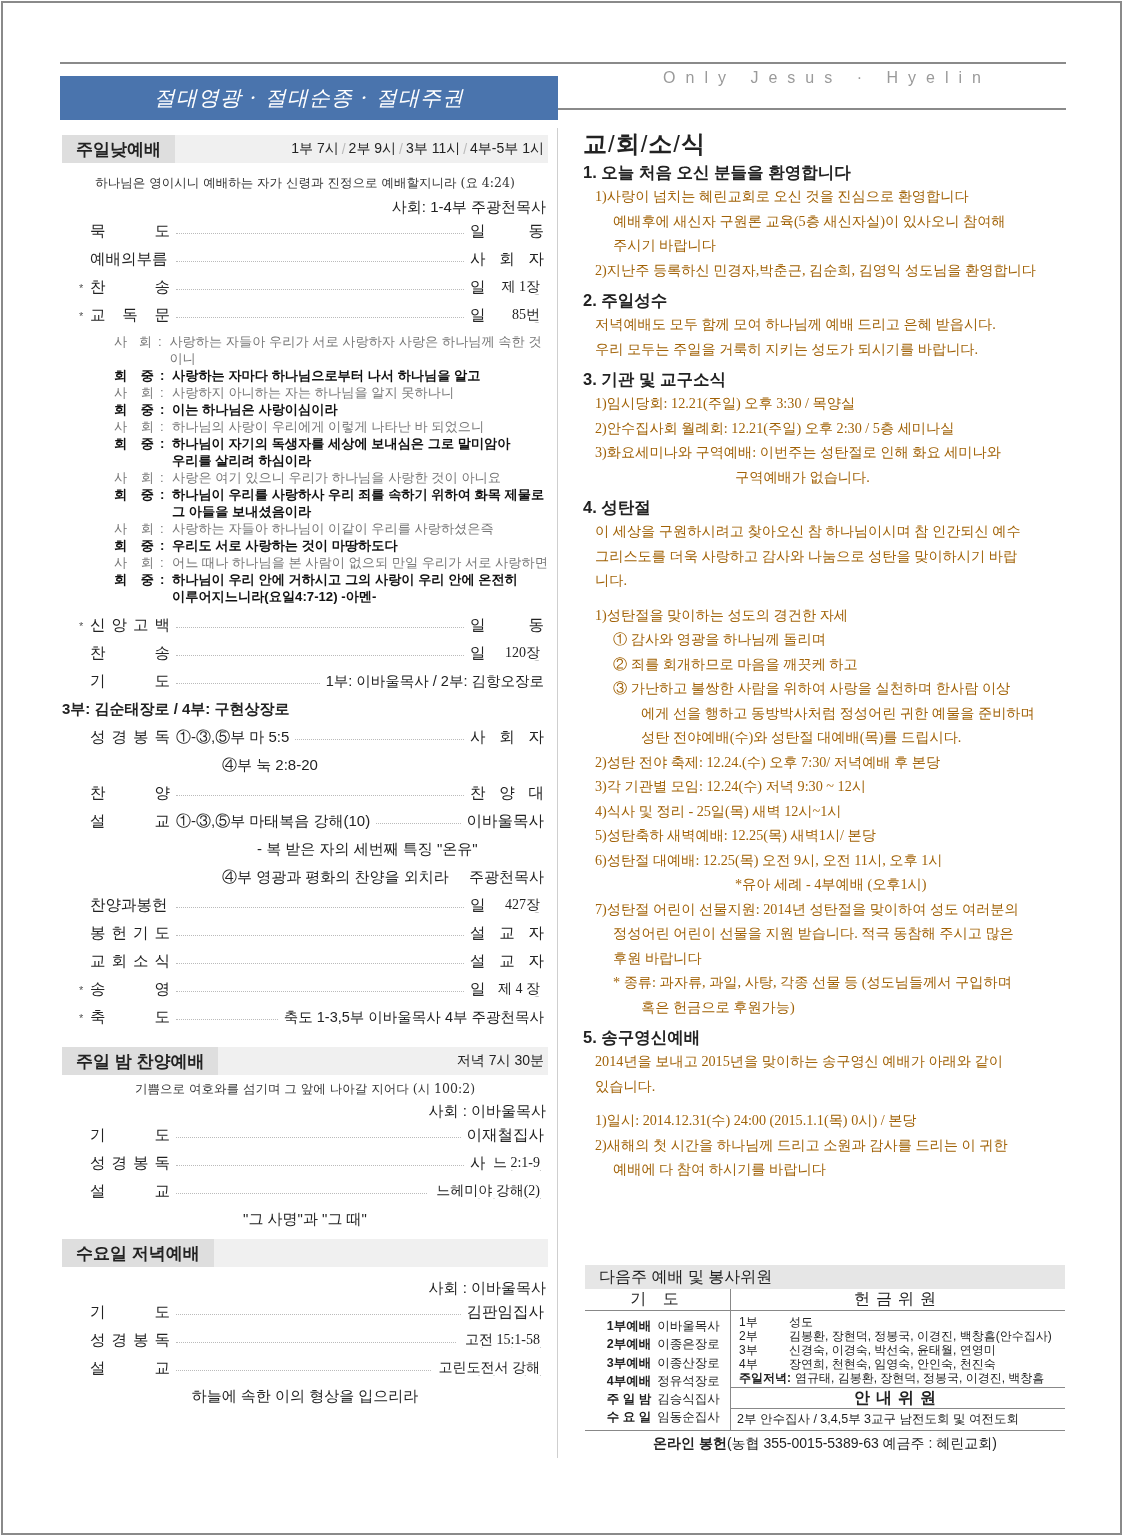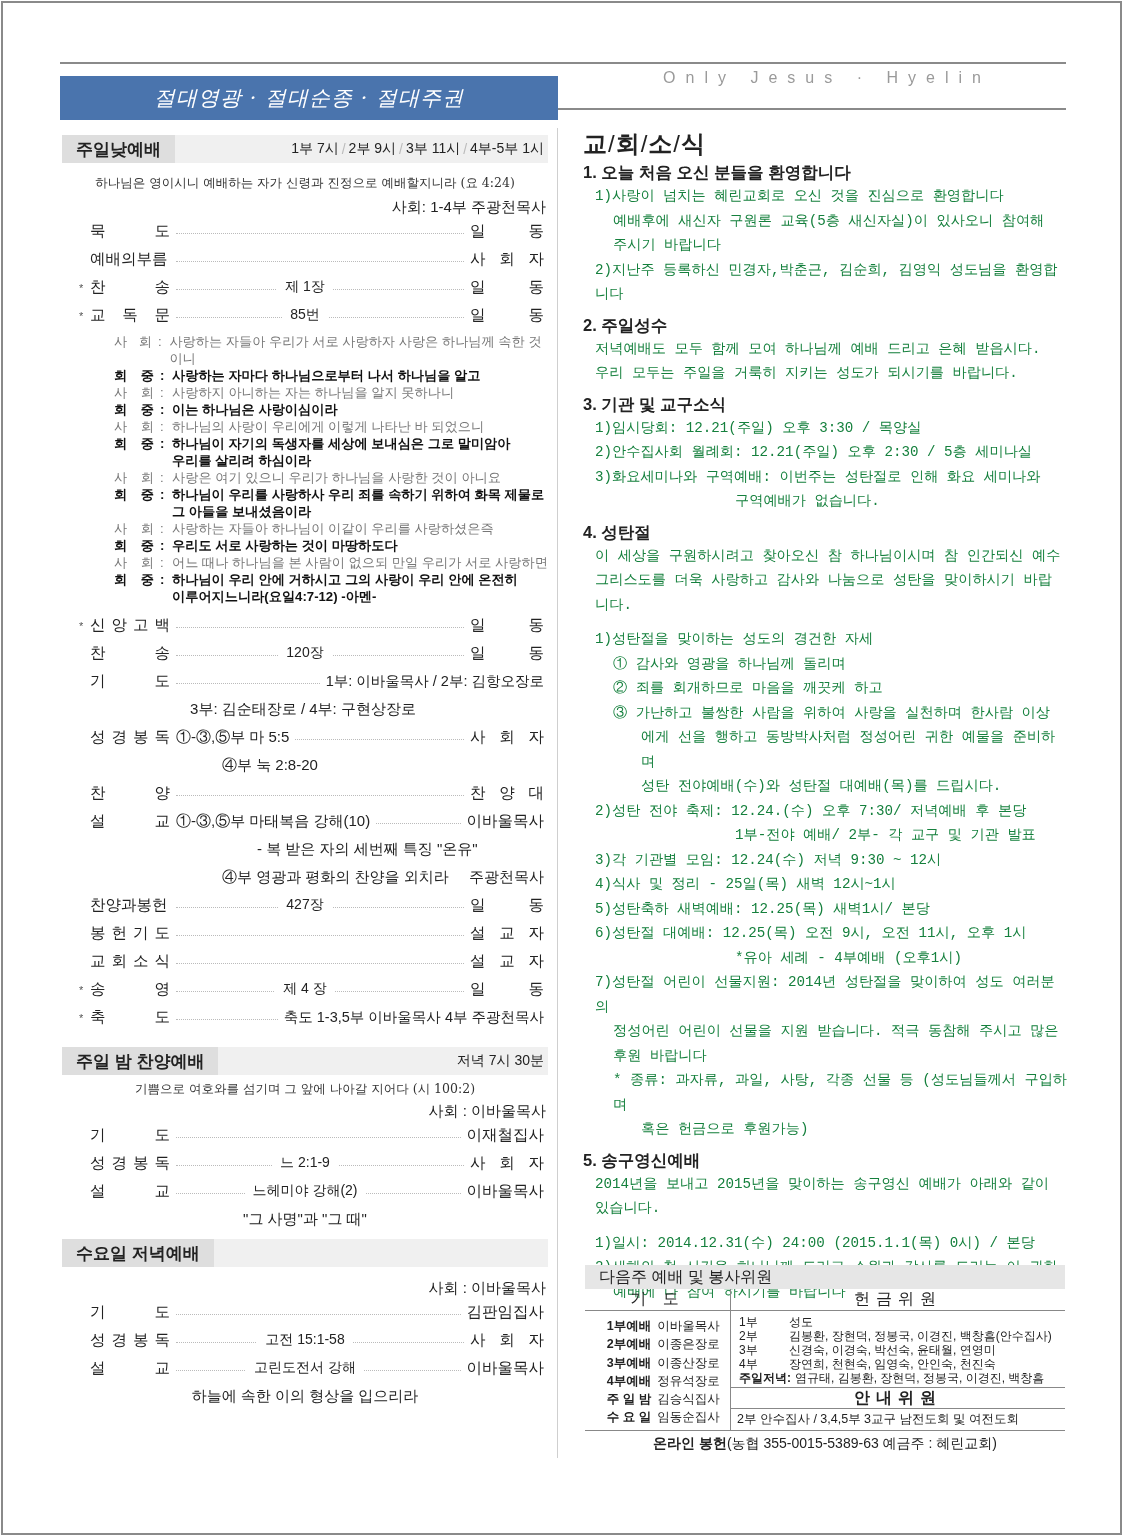--- a/index.html
+++ b/index.html
@@ -21,41 +21,41 @@
   .sec-head .tab { background: #dedede; height: 28px; padding: 0 14px; display: flex; align-items: center; font-size: 17px; font-weight: bold; color: #222; font-family: "Liberation Sans", sans-serif; }
   .sec-head .times { position: absolute; right: 4px; top: 0; height: 28px; display: flex; align-items: center; font-size: 14px; color: #222; font-family: "Liberation Sans", sans-serif; }
   .sec-head .times .sep { color: #bbb; margin: 0 3px; }
   .verse { text-align: center; font-size: 12.5px; color: #333; font-family: "DejaVu Serif", serif; margin-top: 12px; }
   .host { text-align: right; font-size: 15px; font-family: "Liberation Sans", sans-serif; margin-top: 6px; padding-right: 2px; }
   .row { position: relative; height: 28px; display: flex; align-items: center; font-size: 15.5px; font-family: "Liberation Sans", sans-serif; }
   .row .star { position: absolute; left: 17px; top: 9px; font-size: 11px; color: #555; }
   .row .lbl { width: 80px; margin-left: 28px; display: flex; justify-content: space-between; white-space: nowrap; }
   .row .lbl span { display: inline-block; }
   .row .dots { flex: 1; border-bottom: 1px dotted #bbb; height: 0; margin: 0 6px; position: relative; top: 2px; }
-  .row .mid { position: absolute; left: 0; right: 0; text-align: center; font-size: 14px; pointer-events: none; }
+  .row .mid { position: absolute; left: 0; right: 0; text-align: right; font-size: 14px; pointer-events: none; font-family: Liberation Serif, serif; }
   .row .mid span { background: #fff; padding: 0 8px; }
   .row .who { width: 74px; display: flex; justify-content: space-between; white-space: nowrap; margin-right: 4px; }
   .row .right-wide { white-space: nowrap; font-size: 14.5px; margin-right: 4px; }
   .row .ltext { white-space: nowrap; font-size: 15px; margin-left: 6px; }
   .sub-line { height: 28px; display: flex; align-items: center; font-size: 15px; font-family: "Liberation Sans", sans-serif; white-space: nowrap; }
 
   .resp { margin: 4px 0 0 52px; font-size: 13.2px; font-family: "Liberation Sans", sans-serif; line-height: 17px; }
   .resp .ln { display: flex; }
   .resp .who2 { width: 40px; display: flex; justify-content: space-between; margin-right: 6px; }
   .resp .colon { width: 12px; }
   .resp .leader { color: #777; }
   .resp .people { color: #111; font-weight: 600; }
   .resp .indent { padding-left: 58px; }
 
   
   .right { position: absolute; left: 583px; top: 128px; width: 485px; }
   .news-title { font-size: 24px; font-weight: bold; font-family: "Liberation Sans", sans-serif; letter-spacing: 1px; }
   .news-title .sl { font-weight: normal; }
   .n-head { font-size: 16.5px; font-weight: bold; font-family: "Liberation Sans", sans-serif; margin-top: 2px; }
-  .n-body { font-family: Liberation Mono, monospace; font-size: 14.2px; color: #15803d; line-height: 24.5px; padding-left: 12px; }
+  .n-body { font-family: Liberation Serif, serif; font-size: 14.2px; color: #a16207; line-height: 24.5px; padding-left: 12px; }
   .n-body .ind { padding-left: 18px; }
   .n-body .ind3 { padding-left: 46px; }
   .n-body .cen { padding-left: 140px; }
   .gap { height: 10px; }
 
   
   .svc { position: absolute; left: 585px; top: 1265px; width: 480px; }
   .svc-head { background: #e6e6e6; height: 24px; font-size: 16px; font-family: "Liberation Sans", sans-serif; padding-left: 14px; display: flex; align-items: center; }
   .svc-grid { display: flex; border-bottom: 1px solid #888; }
   .svc-l { width: 146px; border-right: 1px solid #888; }
@@ -284,21 +284,21 @@
         </div>
       </div>
       <div class="row">
         <div class="lbl">
           <span>기</span>
           <span>도</span>
         </div>
         <div class="dots"></div>
         <span class="right-wide">1부: 이바울목사 / 2부: 김항오장로</span>
       </div>
-      <div class="sub-line" style="padding-left: 0px; justify-content: center; padding-right: 4px;">
+      <div class="sub-line" style="padding-left: 0px; justify-content: flex-start; padding-right: 4px; font-weight: bold;">
         <span>3부: 김순태장로 / 4부: 구현상장로</span>
       </div>
       <div class="row">
         <div class="lbl">
           <span>성</span>
           <span>경</span>
           <span>봉</span>
           <span>독</span>
         </div>
         <span class="ltext">①-③,⑤부 마 5:5</span>
@@ -531,21 +531,20 @@
         <div class="">그리스도를 더욱 사랑하고 감사와 나눔으로 성탄을 맞이하시기 바랍</div>
         <div class="">니다.</div>
         <div class="gap"></div>
         <div class="">1)성탄절을 맞이하는 성도의 경건한 자세</div>
         <div class="ind">① 감사와 영광을 하나님께 돌리며</div>
         <div class="ind">② 죄를 회개하므로 마음을 깨끗케 하고</div>
         <div class="ind">③ 가난하고 불쌍한 사람을 위하여 사랑을 실천하며 한사람 이상</div>
         <div class="ind3">에게 선을 행하고 동방박사처럼 정성어린 귀한 예물을 준비하며</div>
         <div class="ind3">성탄 전야예배(수)와 성탄절 대예배(목)를 드립시다.</div>
         <div class="">2)성탄 전야 축제: 12.24.(수) 오후 7:30/ 저녁예배 후 본당</div>
-        <div class="cen">1부-전야 예배/ 2부- 각 교구 및 기관 발표</div>
         <div class="">3)각 기관별 모임: 12.24(수) 저녁 9:30 ~ 12시</div>
         <div class="">4)식사 및 정리 - 25일(목) 새벽 12시~1시</div>
         <div class="">5)성탄축하 새벽예배: 12.25(목) 새벽1시/ 본당</div>
         <div class="">6)성탄절 대예배: 12.25(목) 오전 9시, 오전 11시, 오후 1시</div>
         <div class="cen">*유아 세례 - 4부예배 (오후1시)</div>
         <div class="">7)성탄절 어린이 선물지원: 2014년 성탄절을 맞이하여 성도 여러분의</div>
         <div class="ind">정성어린 어린이 선물을 지원 받습니다. 적극 동참해 주시고 많은</div>
         <div class="ind">후원 바랍니다</div>
         <div class="ind">* 종류: 과자류, 과일, 사탕, 각종 선물 등 (성도님들께서 구입하며</div>
         <div class="ind3">혹은 헌금으로 후원가능)</div>

